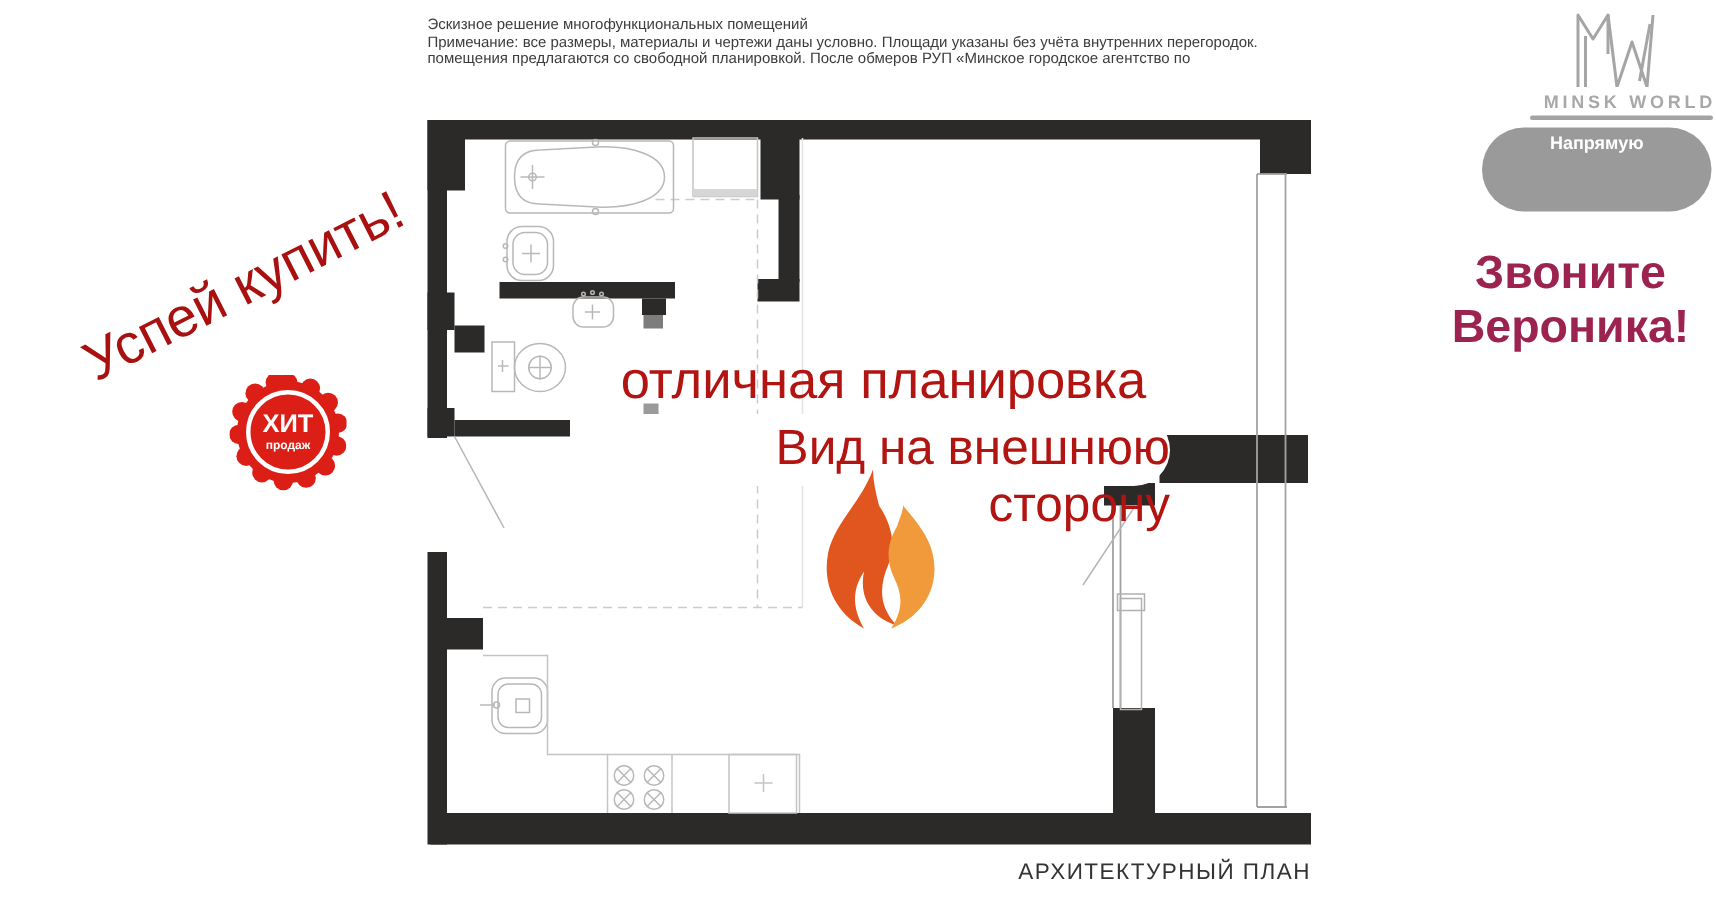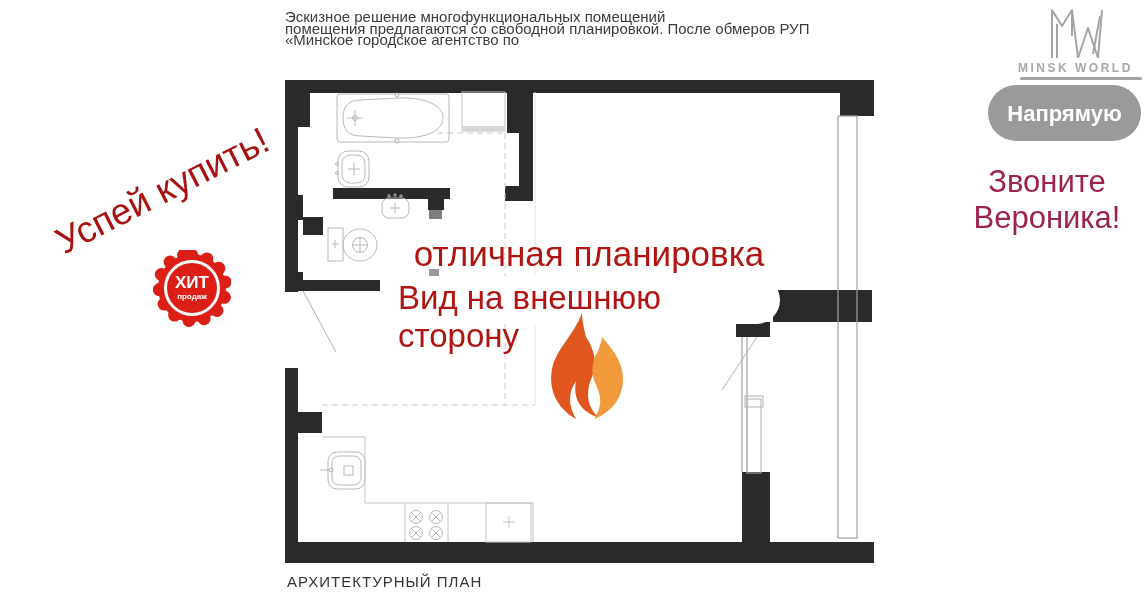--- a/index.html
+++ b/index.html
@@ -3,48 +3,48 @@
 <meta charset="utf-8">
 <style>
   html,body{margin:0;padding:0;}
   body{
     width:1144px;height:599px;position:relative;overflow:hidden;
     background:#ffffff;font-family:"Liberation Sans",sans-serif;
   }
   .abs{position:absolute;}
   
   #disclaimer{left:285px;top:11px;width:585px;z-index:4;
-    font-size:15px;line-height:11.6px;color:#3c3c3c;}
+    font-size:10px;line-height:11.6px;color:#3c3c3c;}
   #disclaimer span{display:block;}
   
   #hurry{left:25px;top:170px;width:275px;z-index:4;text-align:center;
     font-size:37px;color:#a81110;transform:rotate(-27deg);transform-origin:center;}
   #hit-badge{left:153px;top:250px;width:78px;height:78px;z-index:4;}
   
   #bubble{left:398px;top:276px;width:382px;height:48px;background:#ffffff;
     border-radius:24px;z-index:2;}
   #headline1{left:398px;top:234px;width:382px;z-index:4;text-align:center;
     font-size:35px;color:#b11411;}
-  #headline2{left:398px;top:279px;width:382px;z-index:4;text-align:left;
+  #headline2{left:398px;top:279px;width:382px;z-index:4;text-align:right;
     font-size:33px;color:#b11411;}
   #flame{left:546px;top:313px;z-index:3;}
   
   #mw-logo{left:1048px;top:6px;z-index:4;}
-  #logo-name{left:1018px;top:61px;width:126px;z-index:4;text-align:left;
+  #logo-name{left:1018px;top:61px;width:126px;z-index:4;text-align:right;
     font-size:12px;font-weight:bold;letter-spacing:2.5px;color:#a8a8a8;}
   #logo-underline{left:1020px;top:77px;width:122px;height:3px;background:#a3a3a3;
     border-radius:2px;z-index:4;}
   #direct-badge{left:988px;top:85px;width:153px;height:56px;z-index:4;
     background:#9b9a9a;border-radius:28px;color:#ffffff;font-weight:bold;
-    font-size:22px;line-height:21px;text-align:center;display:flex;
-    flex-direction:column;justify-content:center;}
+    font-size:12px;line-height:21px;text-align:center;display:flex;
+    flex-direction:row;justify-content:center;}
   #call{left:950px;top:164px;width:194px;z-index:4;text-align:center;
-    font-size:31px;line-height:36px;font-weight:normal;color:#9c2350;}
-  
-  #caption{left:287px;top:573px;width:587px;z-index:4;text-align:left;
+    font-size:31px;line-height:36px;font-weight:bold;color:#9c2350;}
+  
+  #caption{left:287px;top:573px;width:587px;z-index:4;text-align:right;
     font-size:15px;letter-spacing:1px;color:#333333;}
   #plan-svg{left:0;top:0;z-index:1;}
 </style>
 </head>
 <body>
 
 <svg id="plan-svg" class="abs" width="1144" height="599" viewBox="0 0 1144 599">
 
   <g fill="#2b2a28" stroke="none">
     <rect x="287" y="80" width="587" height="13"></rect>
@@ -178,20 +178,21 @@
 
 <svg id="flame" class="abs" width="84" height="112" viewBox="0 0 84 112">
   <path fill="#e1561f" d="M36,0 C28,22 10,36 6,56 C2,78 12,96 30,106 C22,92 22,80 30,68
            C26,88 38,100 52,104 C40,92 40,78 46,64 C52,50 48,36 40,24 C38,16 36,8 36,0 Z"></path>
   <path fill="#f09a3c" d="M56,24 C66,36 77,48 77,66 C77,86 64,100 48,106 C56,94 56,84 50,72
            C44,60 46,48 52,38 C54,32 56,28 56,24 Z"></path>
 </svg>
 
 <div id="disclaimer" class="abs">
   <span>Эскизное решение многофункциональных помещений</span>
+  <span>Примечание: все размеры, материалы и чертежи даны условно. Площади указаны без учёта внутренних перегородок.</span>
   <span>помещения предлагаются со свободной планировкой. После обмеров РУП «Минское городское агентство по</span>
 </div>
 
 <div id="hurry" class="abs">Успей купить!</div>
 
 <svg id="hit-badge" class="abs" width="78" height="78" viewBox="0 0 78 78">
   <g fill="#dc1f16">
     <circle cx="39" cy="5.5" r="6.5"></circle>
       <circle cx="53.9" cy="8.9" r="6.5"></circle>
     <circle cx="65.8" cy="18.3" r="6.5"></circle>

